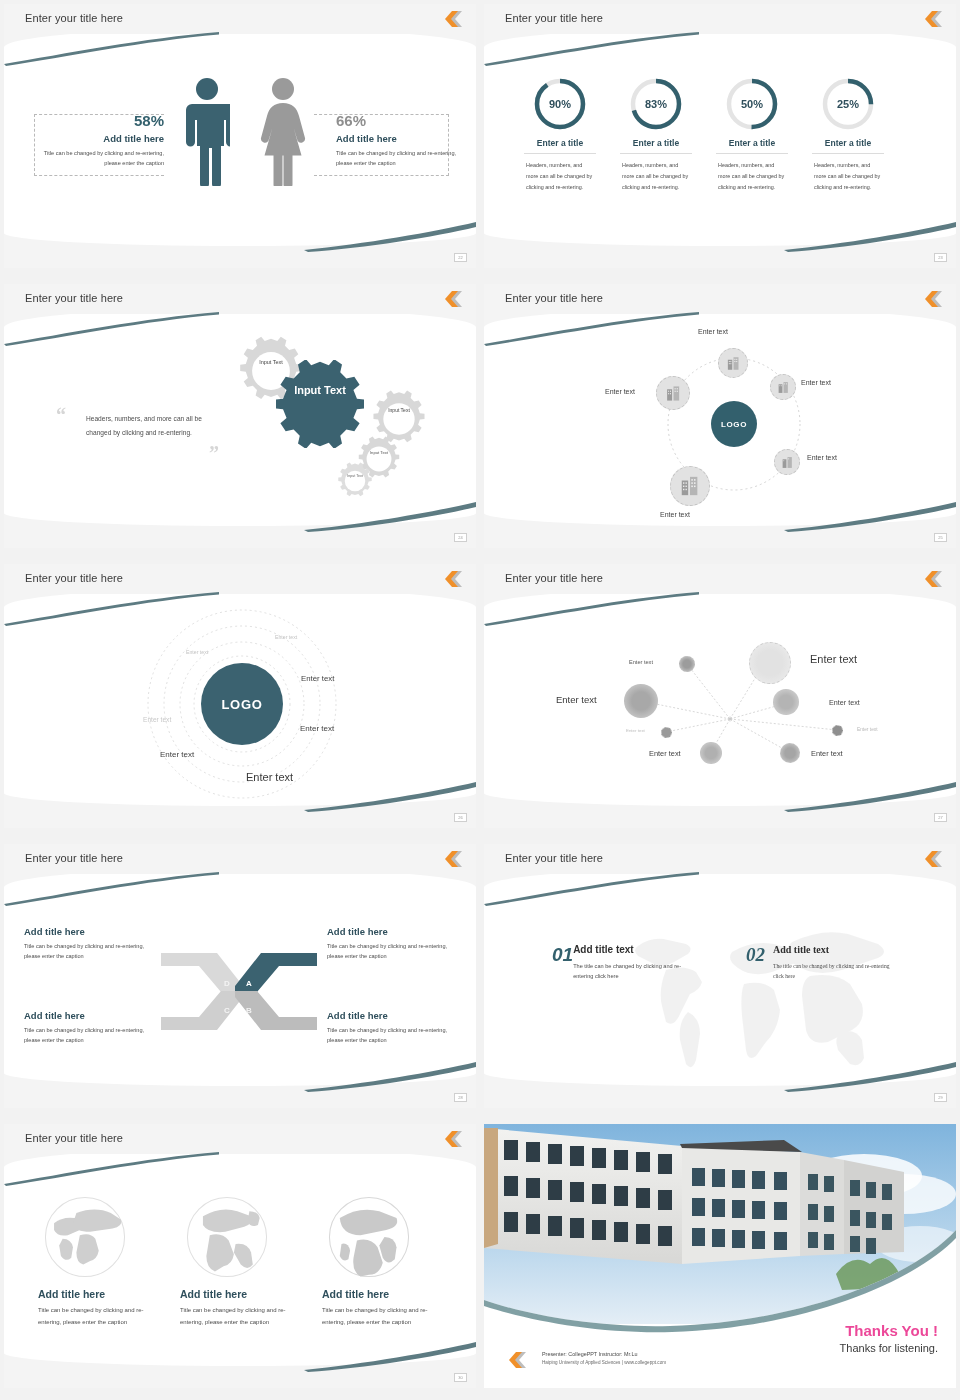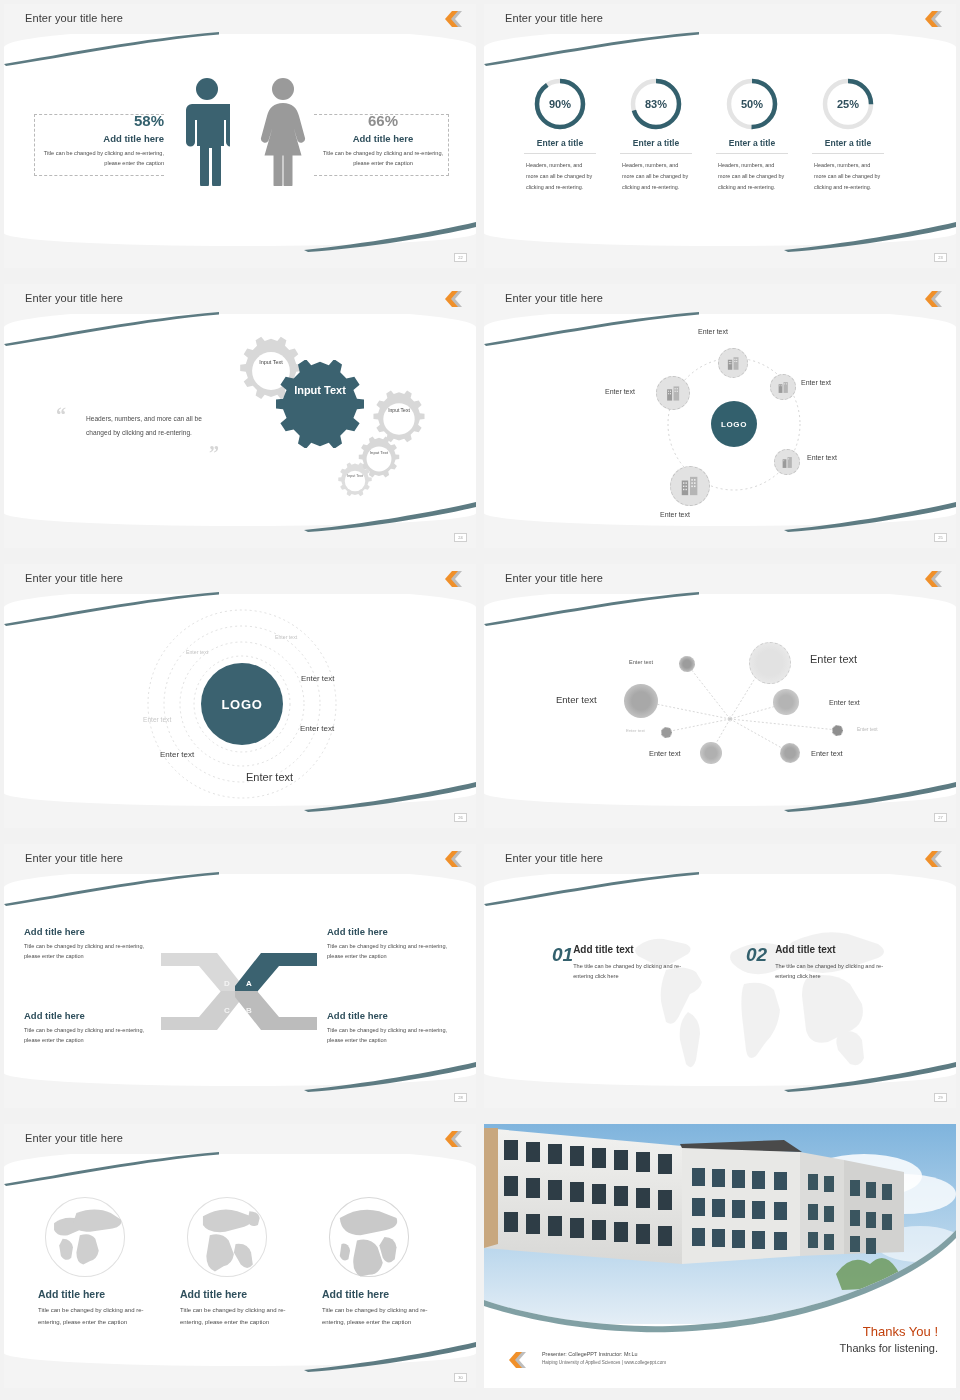--- a/index.html
+++ b/index.html
@@ -50,21 +50,21 @@
 
   
   .abcd { position:absolute; font-size:8px; color:#fff; font-weight:bold; }
 
   
   .bignum { font-size:19px; font-weight:bold; font-style:italic; color:#33606d; }
 
   
   .photo { position:absolute; left:0; top:0; width:472px; height:200px; overflow:hidden; }
   .thanks { position:absolute; right:18px; bottom:34px; text-align:right; }
-  .thanks-big { font-size:13px; font-weight:normal; color:#c2410c; }
+  .thanks-big { font-size:15px; font-weight:bold; color:#ec4899; }
   .thanks-sm { font-size:11px; color:#3a3a3a; margin-top:3px; }
   .presenter { position:absolute; left:58px; bottom:22px; font-size:5.4px; color:#4a4a4a; line-height:1.6; }
 </style>
 </head>
 <body>
 
 <div class="grid">
 
   <div class="slide">
     <div class="canvas">
@@ -92,21 +92,21 @@
       </svg>
 
       <div class="dashbox" style="left:30px;top:110px;width:130px;height:62px;border-right:none;"></div>
       <div style="position:absolute;left:36px;top:108px;width:124px;text-align:right;">
         <div class="pct teal">58%</div>
         <div class="h3" style="margin-top:4px;">Add title here</div>
         <div class="cap" style="margin-top:4px;">Title can be changed by clicking and re-entering, please enter the caption</div>
       </div>
 
       <div class="dashbox" style="left:310px;top:110px;width:135px;height:62px;border-left:none;"></div>
-      <div style="position:absolute;left:314px;top:108px;width:130px;text-align:center;">
+      <div style="position:absolute;left:332px;top:108px;width:130px;text-align:left;">
         <div class="pct gray-t">66%</div>
         <div class="h3" style="margin-top:4px;">Add title here</div>
         <div class="cap" style="margin-top:4px;">Title can be changed by clicking and re-entering, please enter the caption</div>
       </div>
       <div class="pagenum">22</div>
     </div>
   </div>
 
   <div class="slide">
     <div class="canvas">
@@ -502,21 +502,21 @@
         </g>
       </svg>
 
       <div style="position:absolute;left:68px;top:100px;display:flex;width:170px;">
         <div class="bignum">01</div>
         <div>
           <div style="font-size:10px;font-weight:bold;color:#2f2f2f;">Add title text</div>
           <div class="cap" style="margin-top:6px;width:128px;">The title can be changed by clicking and re-entering click here</div>
         </div>
       </div>
-      <div style="position:absolute;left:262px;top:100px;display:flex;gap:8px;width:170px;">
+      <div style="position:absolute;left:262px;top:100px;display:flex;gap:8px;width:170px;font-family:Liberation Serif, serif;">
         <div class="bignum">02</div>
         <div>
           <div style="font-size:10px;font-weight:bold;color:#2f2f2f;">Add title text</div>
           <div class="cap" style="margin-top:6px;width:128px;">The title can be changed by clicking and re-entering click here</div>
         </div>
       </div>
       <div class="pagenum">29</div>
     </div>
   </div>
 

